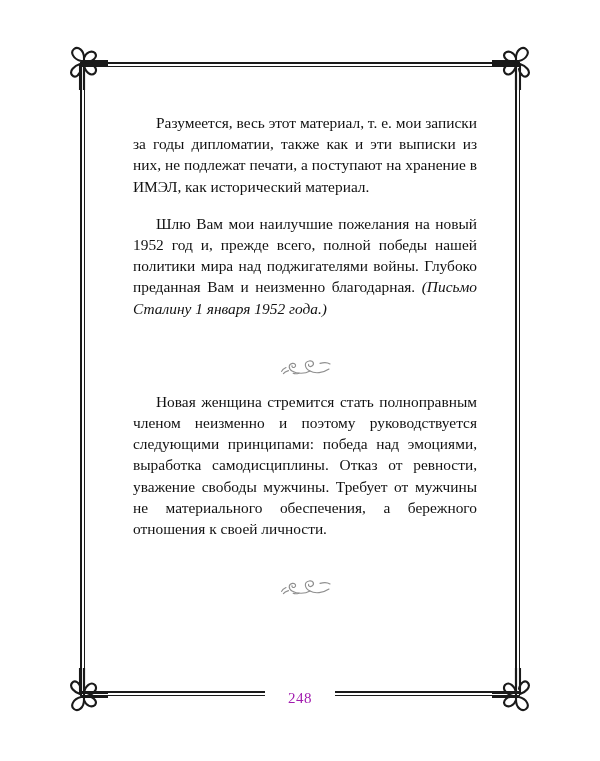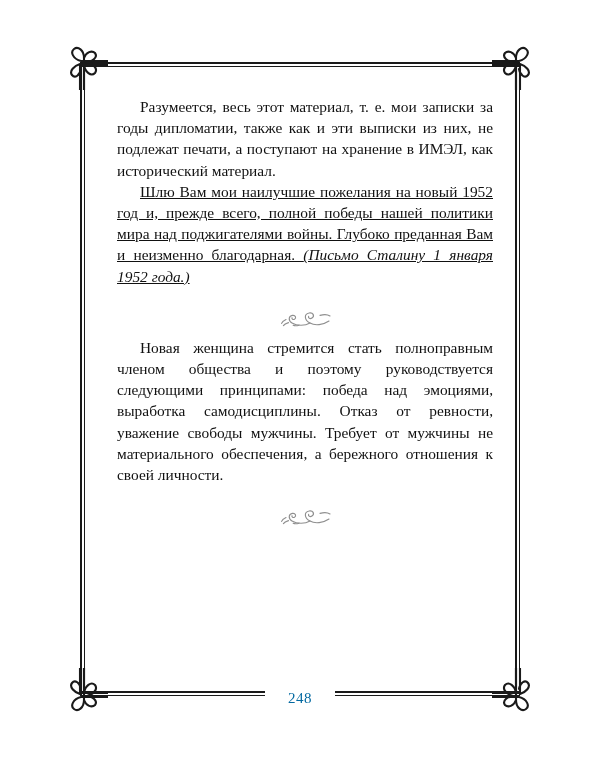--- a/index.html
+++ b/index.html
@@ -64,21 +64,21 @@
 
   .folio {
     position: absolute;
     bottom: -13px;
     left: 50%;
     transform: translateX(-50%);
     width: 70px;
     text-align: center;
     font-size: 15px;
     letter-spacing: 0.5px;
-    color: #0369a1;
+    color: #a21caf;
     background: #ffffff;
     line-height: 22px;
   }
 
   
   .corner {
     position: absolute;
     width: 52px;
     height: 52px;
     overflow: visible;
@@ -91,29 +91,29 @@
 
   
   #text-column {
     position: absolute;
     left: 117px;
     top: 96px;
     width: 376px;
   }
 
   p.para {
-    margin: 0;
+    margin: 16px;
     text-align: justify;
     text-justify: inter-word;
     font-size: 15.4px;
     line-height: 21.2px;
     text-indent: 23px;
     hyphens: manual;
   }
-  p.para + p.para { margin-top: 0; text-decoration: underline; }
+  p.para + p.para { margin-top: 0; }
 
   .attrib {
     font-style: italic;
   }
 
   
   .divider {
     text-align: center;
     margin: 11px 0 10px 0;
     line-height: 0;
@@ -200,21 +200,21 @@
         <path d="M50 11 C44 15 36 16 31 13 C25 10 25 4 30 3 C34 2 36 6 33 8 C31 9.4 29 8 29.6 6.4"></path>
         <path d="M31 13 C26 16 18 16 13 13 C9 10.6 9.5 6 13.5 5.4 C16.6 5 17.6 8 15.5 9.2 C14 10 12.6 9 13 7.8"></path>
         <path d="M7 9.5 C4.5 10.6 3 12 2.6 13.4"></path>
         <path d="M9.5 12.6 C7 13.4 5.2 14.4 4.4 15.6"></path>
         <path d="M20 15.2 C17.5 15.9 15.6 15.9 14.2 15.2"></path>
         <path d="M41 5.4 C45 4.2 48.6 4.4 51 6"></path>
       </g>
     </svg>
   </div>
 
-  <p class="para">Новая женщина стремится стать полноправным членом общества и поэтому руководствуется следующими принципами: победа над эмоциями, выработка самодисциплины. Отказ от ревности, уважение свободы мужчины. Требует от мужчины не материального обеспечения, а бережного отношения к своей личности.</p>
+  <p class="para">Новая женщина стремится стать полноправным членом неизменно и поэтому руководствуется следующими принципами: победа над эмоциями, выработка самодисциплины. Отказ от ревности, уважение свободы мужчины. Требует от мужчины не материального обеспечения, а бережного отношения к своей личности.</p>
 
   <div class="sec-gap-b"></div>
 
   <div class="divider">
     <svg width="52" height="17" viewBox="0 0 52 17">
       <g fill="none" stroke="#8f8f8f" stroke-width="1.15" stroke-linecap="round">
         <path d="M50 11 C44 15 36 16 31 13 C25 10 25 4 30 3 C34 2 36 6 33 8 C31 9.4 29 8 29.6 6.4"></path>
         <path d="M31 13 C26 16 18 16 13 13 C9 10.6 9.5 6 13.5 5.4 C16.6 5 17.6 8 15.5 9.2 C14 10 12.6 9 13 7.8"></path>
         <path d="M7 9.5 C4.5 10.6 3 12 2.6 13.4"></path>
         <path d="M9.5 12.6 C7 13.4 5.2 14.4 4.4 15.6"></path>

